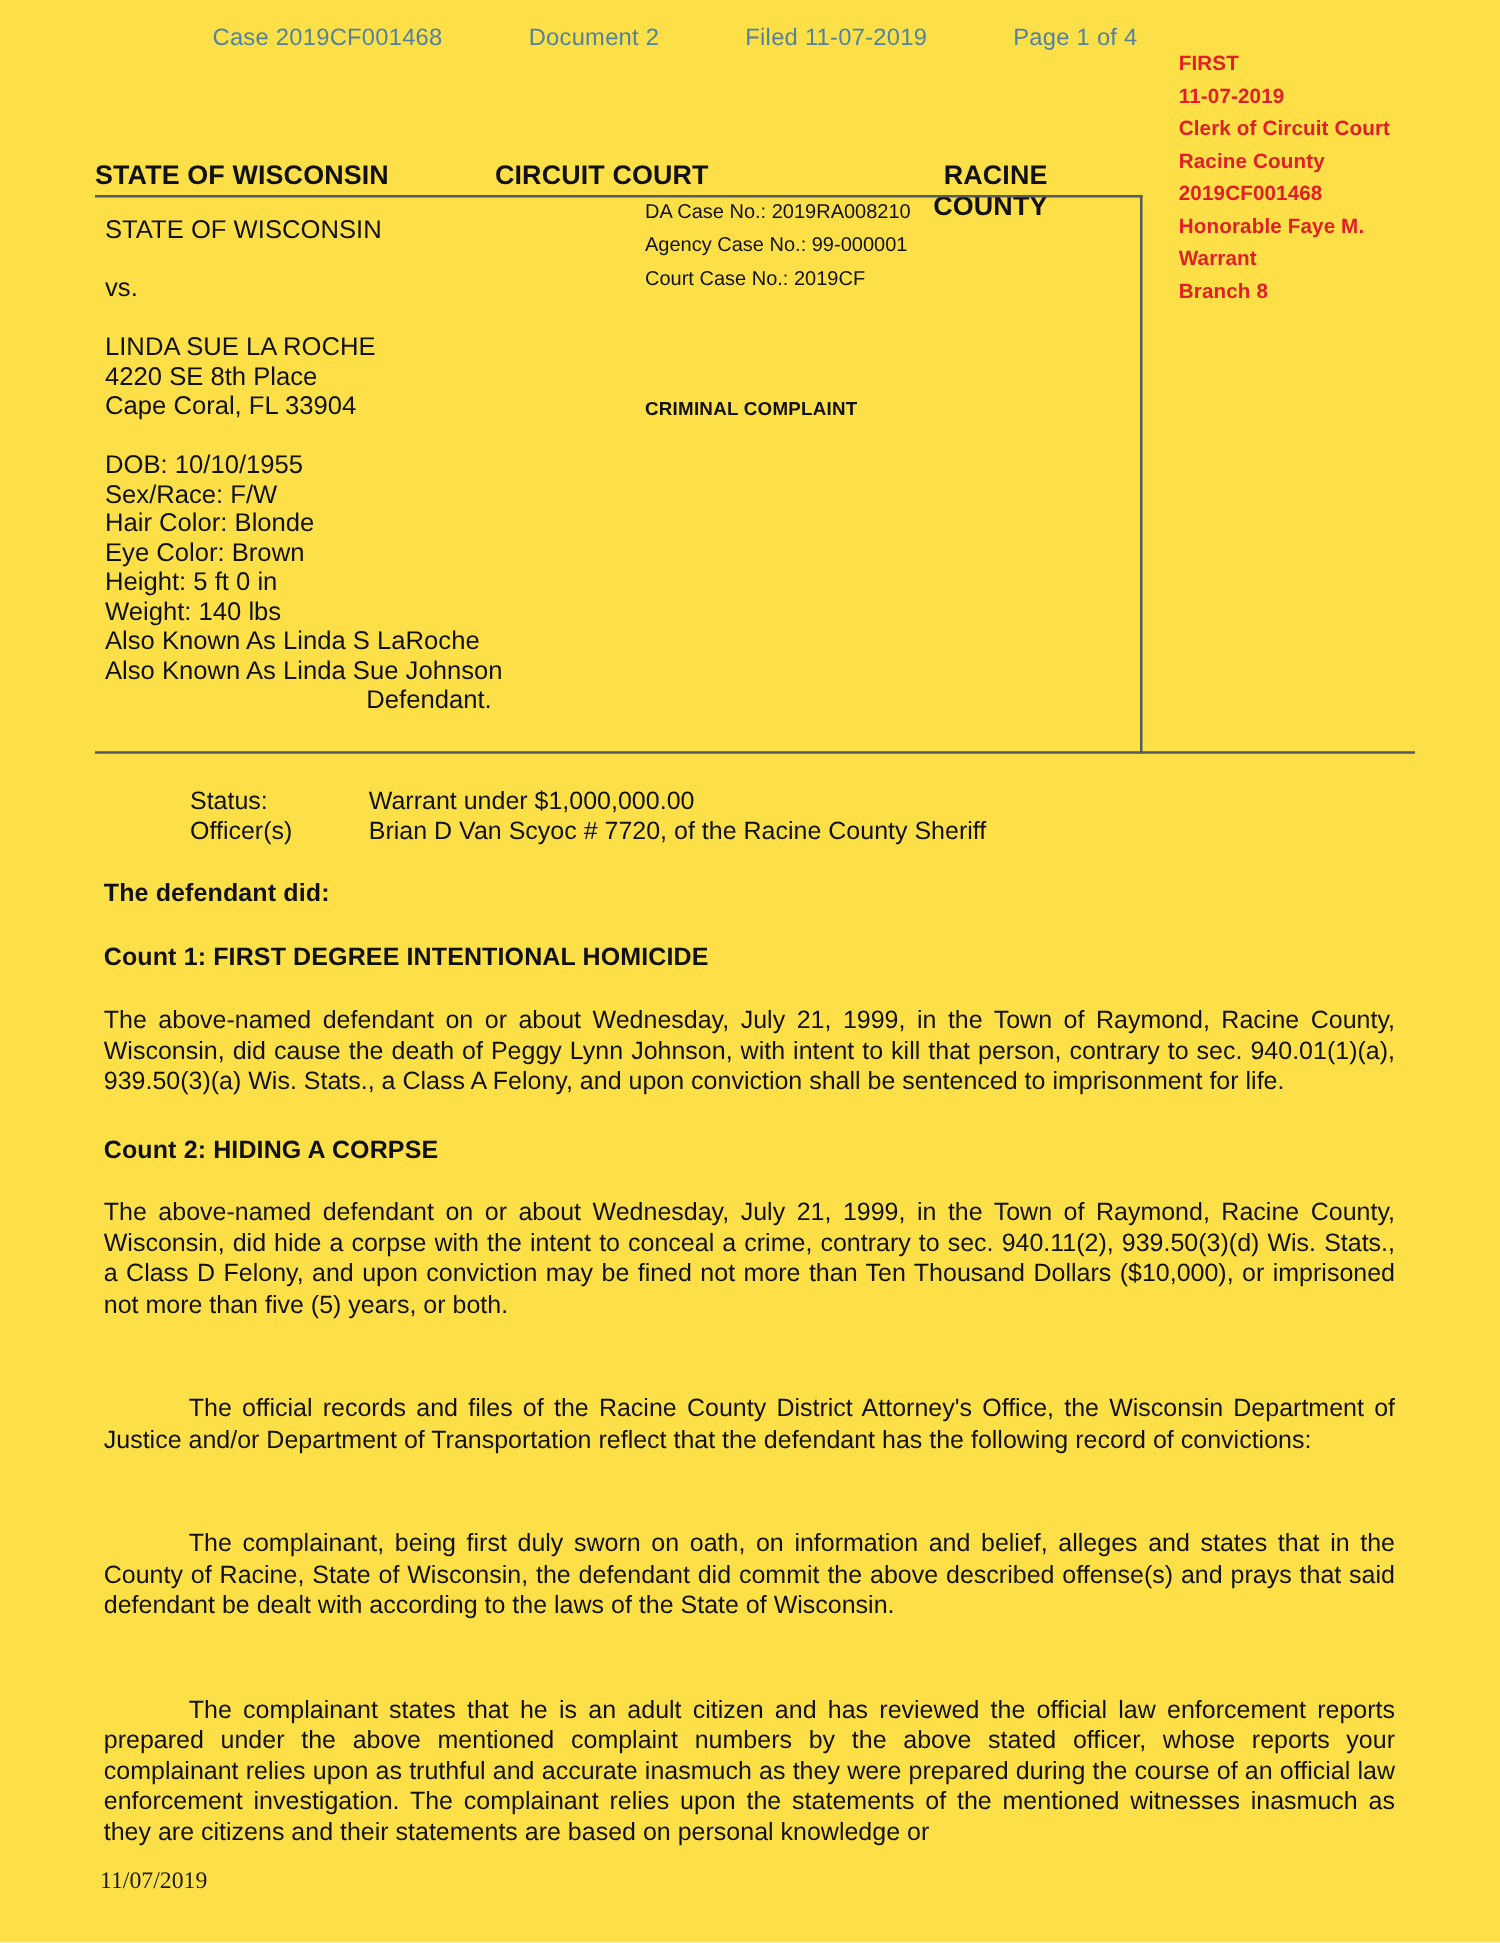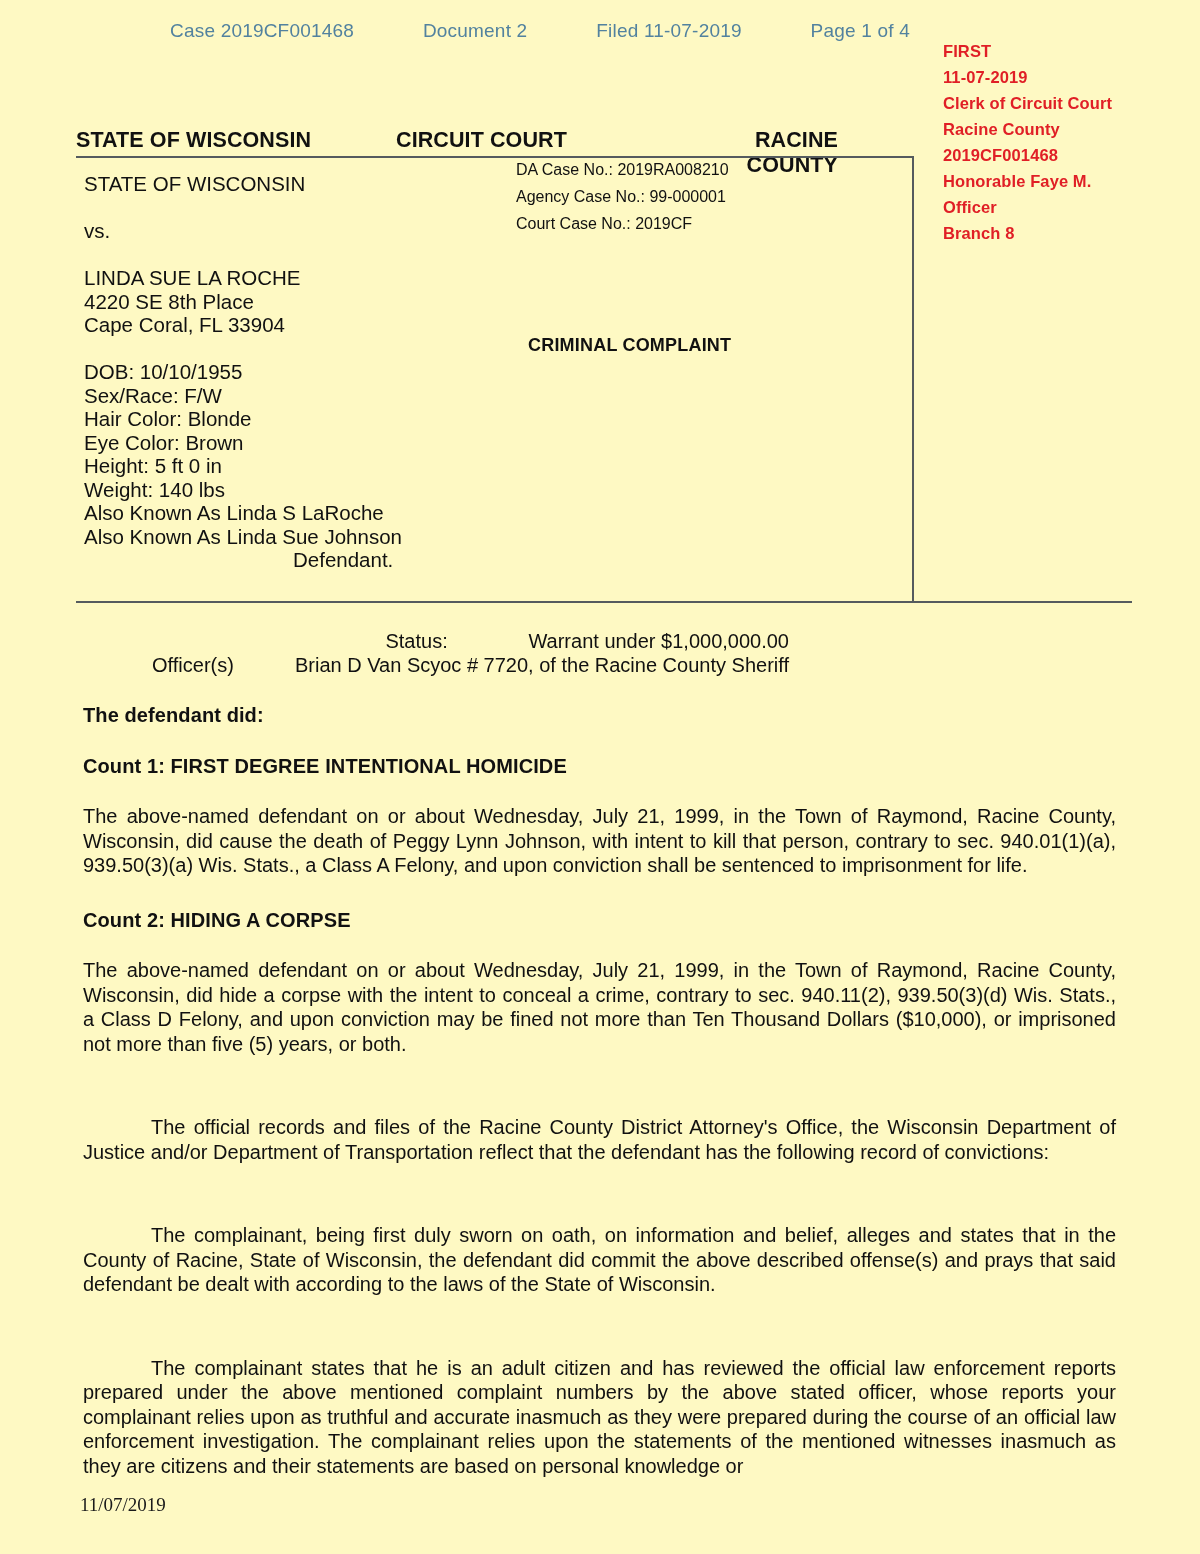--- a/index.html
+++ b/index.html
@@ -9,21 +9,21 @@
     background: #ffffff;
   }
   body {
     font-family: "Liberation Sans", sans-serif;
     color: #111111;
   }
   #page {
     position: relative;
     width: 1200px;
     height: 1554px;
-    background: #fef9c3;
+    background: #fde047;
     overflow: hidden;
   }
 
   
   .efile-header {
     position: absolute;
     top: 20px;
     left: 170px;
     width: 740px;
     display: flex;
@@ -106,37 +106,36 @@
     width: 390px;
     font-size: 16px;
     line-height: 27px;
   }
   .blank-line { height: 23.5px; }
   .indent-plaintiff { padding-left: 241px; }
   .indent-defendant { padding-left: 209px; }
 
   .criminal-complaint-title {
     position: absolute;
-    top: 335px;
+    top: 319px;
     left: 516px;
-    font-size: 18px;
+    font-size: 15px;
     font-weight: bold;
     letter-spacing: 0.2px;
-    margin-left: 12px;
   }
 
   
   .status-block {
     position: absolute;
     top: 629px;
     left: 152px;
     font-size: 20px;
     line-height: 24px;
   }
-  .status-block .srow { display: flex; justify-content: flex-end; }
+  .status-block .srow { display: flex; }
   .status-block .slabel { width: 143px; }
 
   
   .body-area {
     position: absolute;
     top: 703px;
     left: 83px;
     width: 1033px;
     font-size: 20px;
     line-height: 24.5px;
@@ -176,21 +175,21 @@
     <span>Page 1 of 4</span>
   </div>
 
   <div class="filed-stamp">
     <span class="stamp-line">FIRST</span>
     <span class="stamp-line">11-07-2019</span>
     <span class="stamp-line">Clerk of Circuit Court</span>
     <span class="stamp-line">Racine County</span>
     <span class="stamp-line">2019CF001468</span>
     <span class="stamp-line">Honorable Faye M.</span>
-    <span class="stamp-line">Officer</span>
+    <span class="stamp-line">Warrant</span>
     <span class="stamp-line">Branch 8</span>
   </div>
 
   <div class="caption-titles">
     <div class="ct-state">STATE OF WISCONSIN</div>
     <div class="ct-court">CIRCUIT COURT</div>
     <div class="ct-county">RACINE COUNTY</div>
   </div>
 
   <div class="rule-top"></div>

